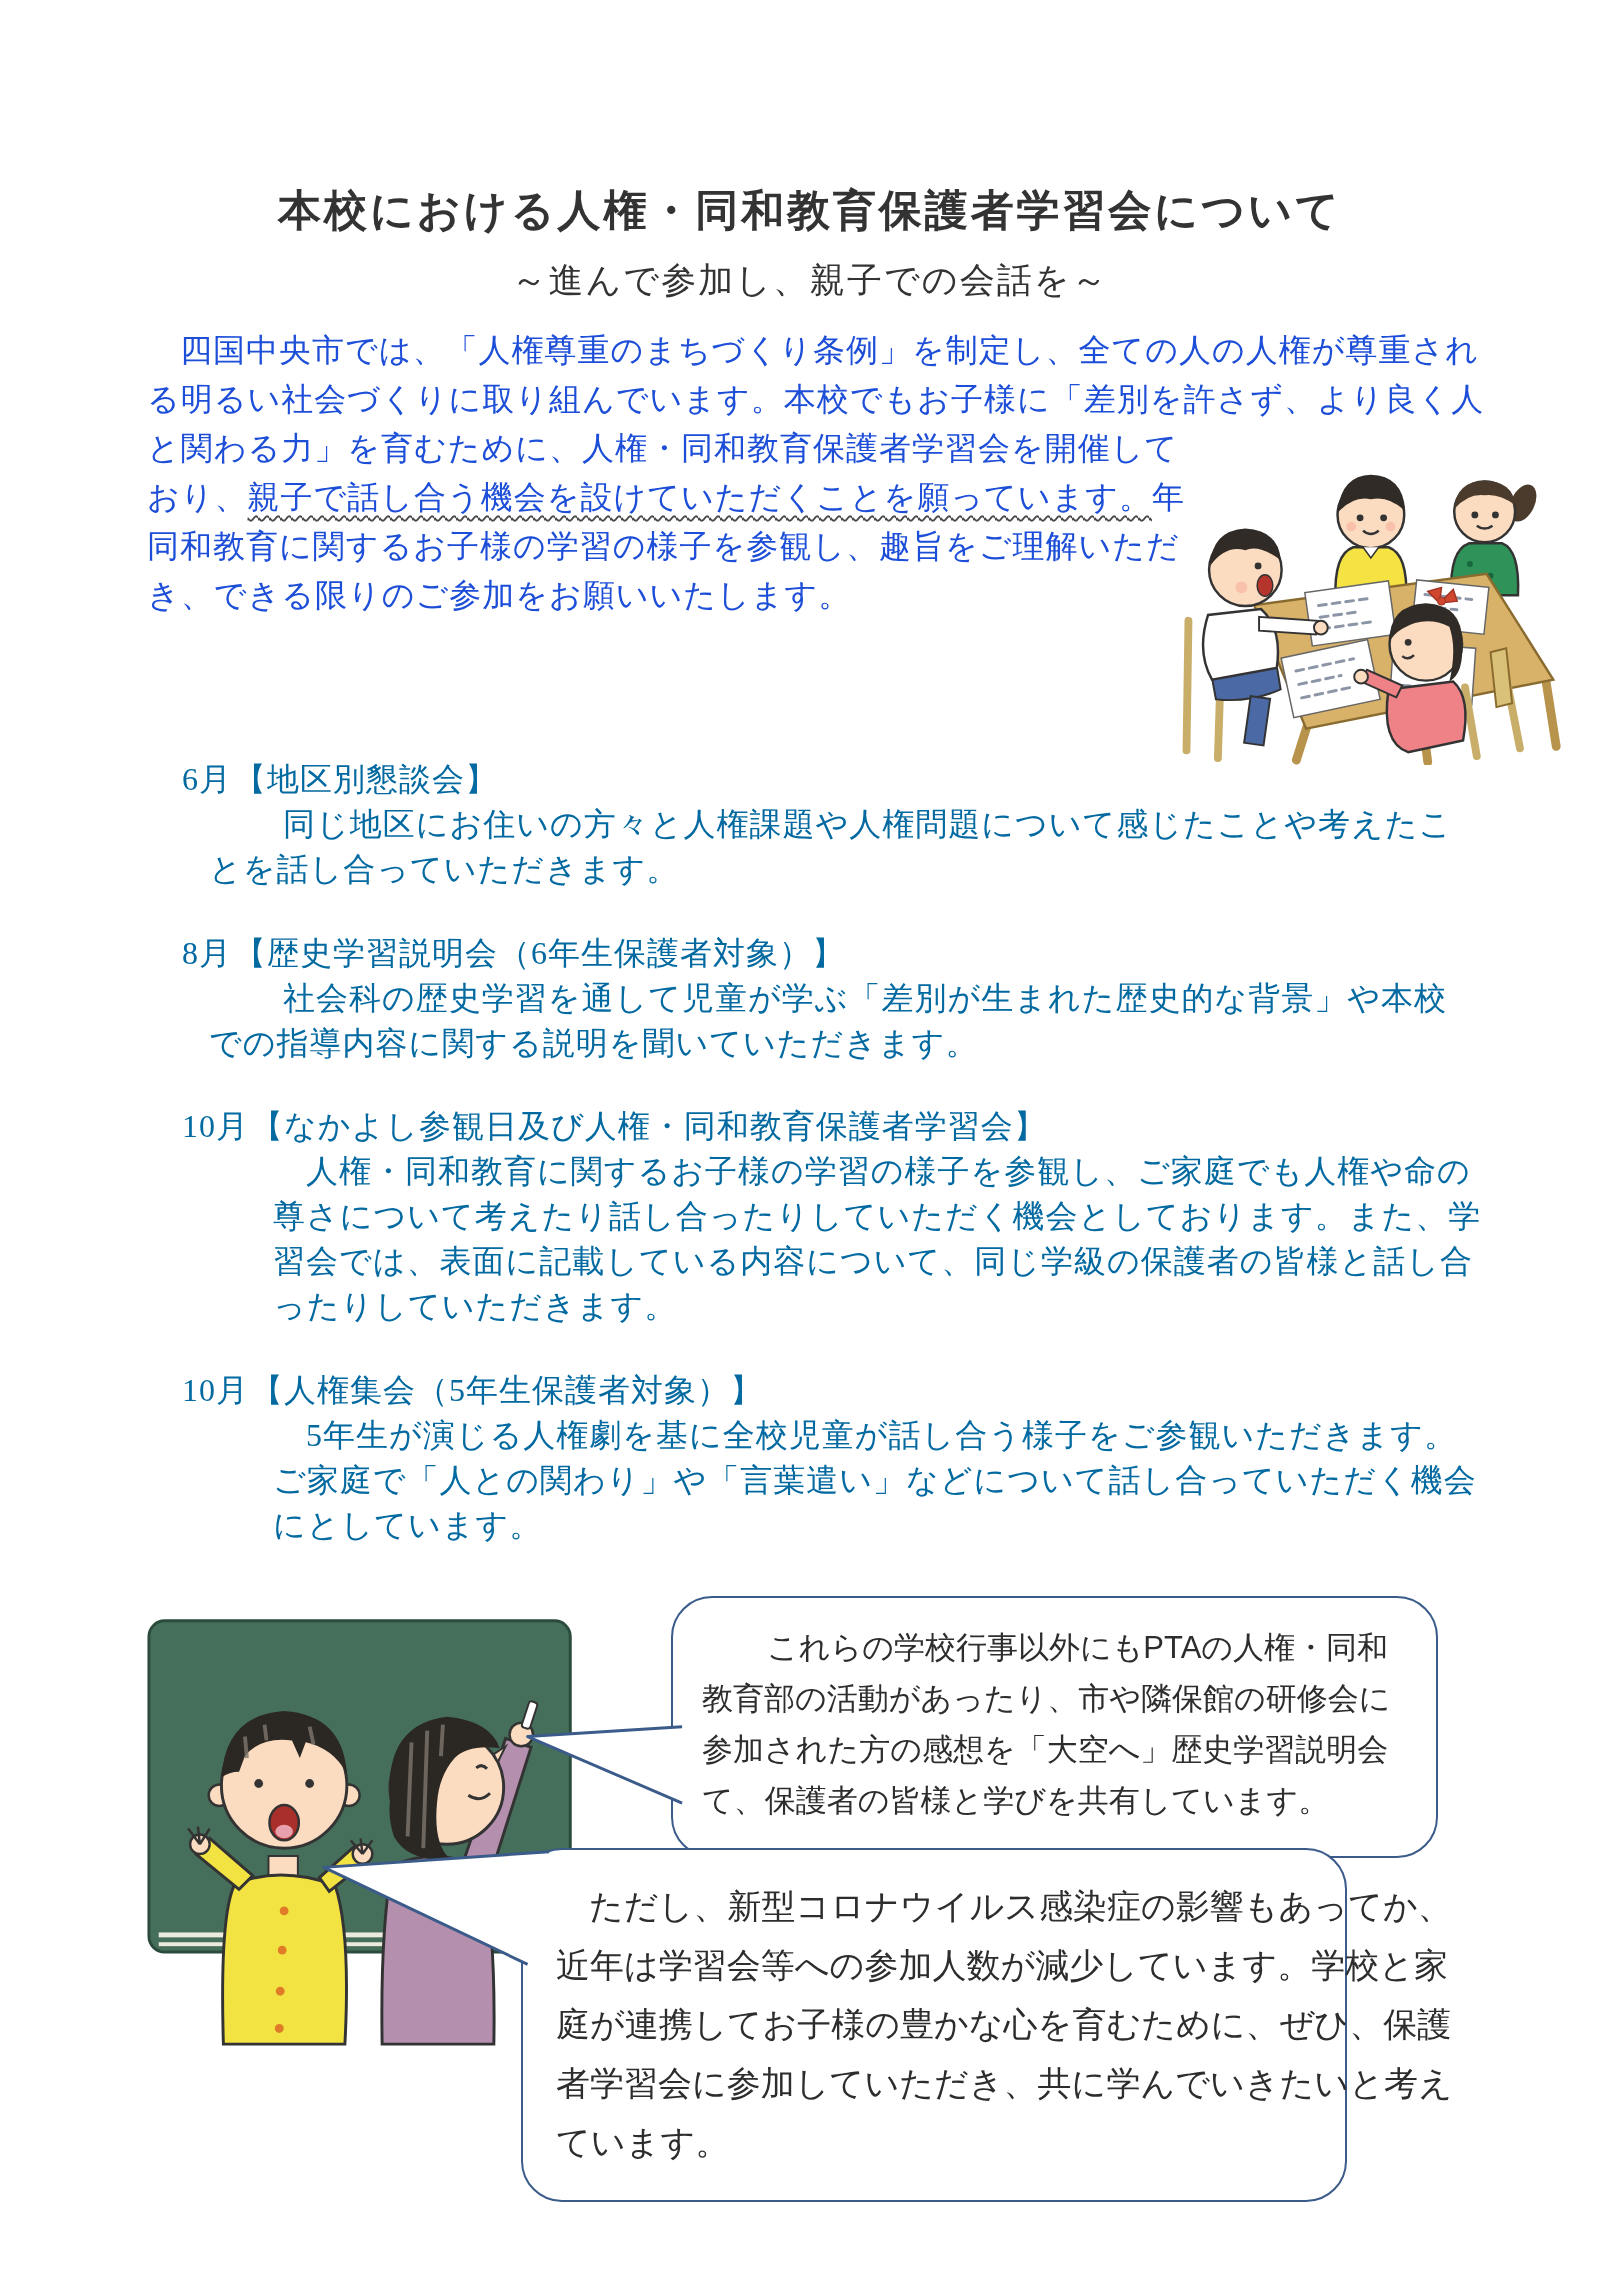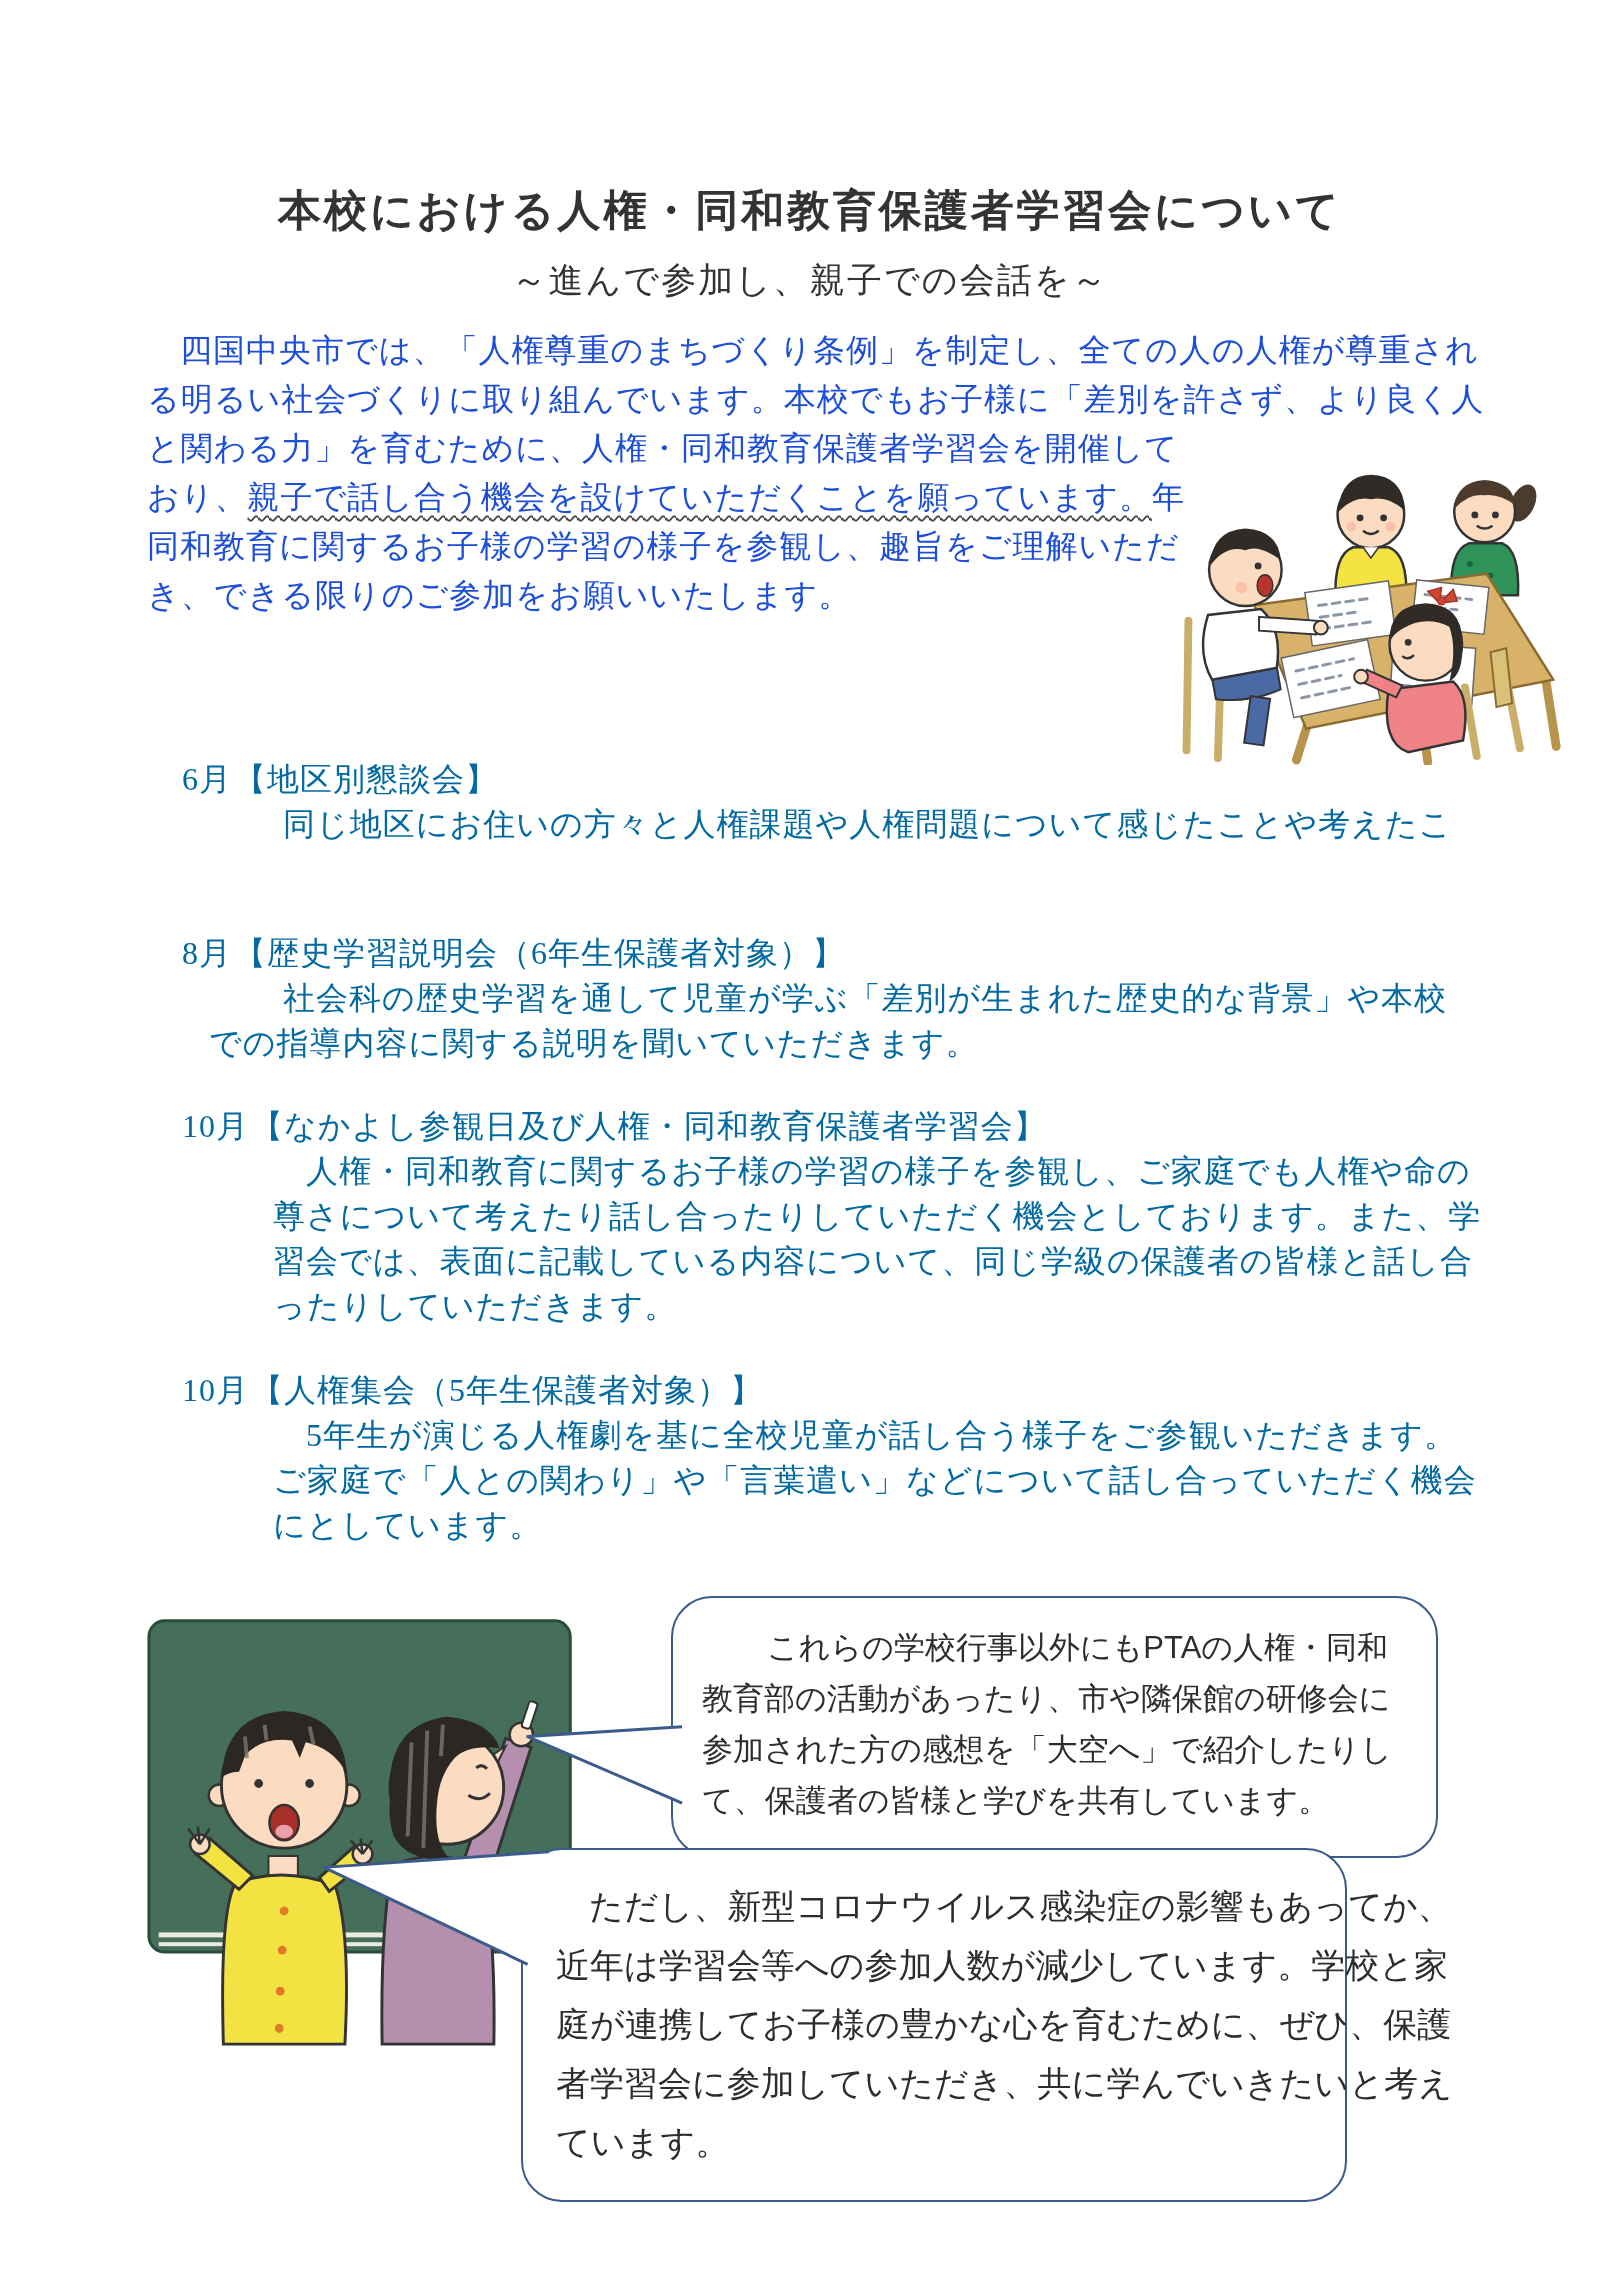--- a/index.html
+++ b/index.html
@@ -143,20 +143,21 @@
       <circle cx="286" cy="148" r="4" fill="#d0472f" stroke="#a33322" stroke-width="1"></circle>
       <circle cx="252" cy="190" r="3.5" fill="#333"></circle>
       <path d="M246,204 Q252,209 258,203" fill="none" stroke="#333" stroke-width="2.5"></path>
     </g>
   </svg>
 
   <div class="sec" id="sec1">
     <div class="sec-label"><span class="month">6月</span><span>【地区別懇談会】</span></div>
     <div class="sec-desc m1">
       <div class="ln indent2">同じ地区にお住いの方々と人権課題や人権問題について感じたことや考えたこ</div>
+      <div class="ln">とを話し合っていただきます。</div>
     </div>
   </div>
 
   <div class="sec" id="sec2">
     <div class="sec-label"><span class="month">8月</span><span>【歴史学習説明会（6年生保護者対象）】</span></div>
     <div class="sec-desc m1">
       <div class="ln indent2">社会科の歴史学習を通して児童が学ぶ「差別が生まれた歴史的な背景」や本校</div>
       <div class="ln">での指導内容に関する説明を聞いていただきます。</div>
     </div>
   </div>
@@ -219,21 +220,21 @@
       <circle cx="116" cy="178" r="4.5" fill="#333"></circle>
         <circle cx="168" cy="178" r="4.5" fill="#333"></circle>
       <ellipse cx="142" cy="218" rx="15" ry="18" fill="#a82f2a" stroke="#333" stroke-width="2.5"></ellipse>
       <ellipse cx="142" cy="227" rx="9" ry="7" fill="#e8a0ac"></ellipse>
     </g>
   </svg>
 
   <div class="bubble" id="bubble1">
     <div class="ln bindent">これらの学校行事以外にもPTAの人権・同和</div>
     <div class="ln">教育部の活動があったり、市や隣保館の研修会に</div>
-    <div class="ln">参加された方の感想を「大空へ」で紹介したりし</div>
+    <div class="ln">参加された方の感想を「大空へ」歴史学習説明会</div>
     <div class="ln">て、保護者の皆様と学びを共有しています。</div>
   </div>
   <svg class="tail" id="tail1" viewBox="0 0 180 100">
     <polygon points="176,14 18,24 176,92" fill="#ffffff"></polygon>
     <path d="M176,14 L18,24 L176,92" fill="none" stroke="#3b5b8a" stroke-width="3" stroke-linejoin="round"></path>
   </svg>
 
   <div class="bubble" id="bubble2">
     <div class="ln indent1">ただし、新型コロナウイルス感染症の影響もあってか、</div>
     <div class="ln">近年は学習会等への参加人数が減少しています。学校と家</div>

